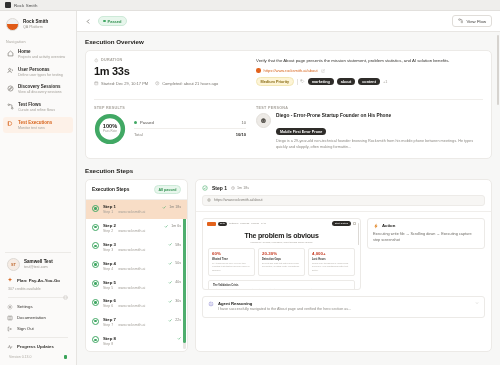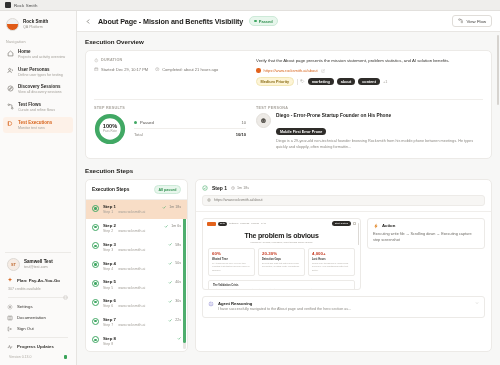--- a/index.html
+++ b/index.html
@@ -419,21 +419,20 @@
     </div>
 
     <div class="main">
 
       <div class="topbar">
         <span class="back-ico">
             <svg viewBox="0 0 16 16" fill="none" stroke="currentColor" stroke-width="1.5">
               <path d="M9.5 3.5L5 8l4.5 4.5"></path>
             </svg>
           </span>
-        <span class="page-title">About Page - Mission and Benefits Visibility</span>
         <span class="badge-pass">
           <span class="badge-dot"></span>
           <span>Passed</span>
         </span>
         <span class="spacer"></span>
         <span class="btn-viewflow">
           <span class="btn-ico">
               <svg viewBox="0 0 16 16" fill="none" stroke="currentColor" stroke-width="1.4">
                 <rect x="2" y="2.5" width="5" height="4" rx="1"></rect>
                 <rect x="9" y="9.5" width="5" height="4" rx="1"></rect>
@@ -454,20 +453,21 @@
             <div class="ov-left">
               <div class="lbl">
                 <span class="ico">
                     <svg viewBox="0 0 16 16" fill="none" stroke="currentColor" stroke-width="1.5">
                       <circle cx="8" cy="9" r="5"></circle>
                       <path d="M8 9V6.5M6.5 1.8h3"></path>
                     </svg>
                   </span>
                 <span>DURATION</span>
               </div>
+              <div class="duration-val">1m 33s</div>
               <div class="meta-row">
                 <span class="meta">
                   <span class="ico">
                       <svg viewBox="0 0 16 16" fill="none" stroke="currentColor" stroke-width="1.5">
                         <rect x="2.5" y="3.5" width="11" height="10" rx="1"></rect>
                         <path d="M2.5 6.5h11M5.5 2v3M10.5 2v3"></path>
                       </svg>
                     </span>
                   <span>Started: Dec 29, 10:17 PM</span>
                 </span>

